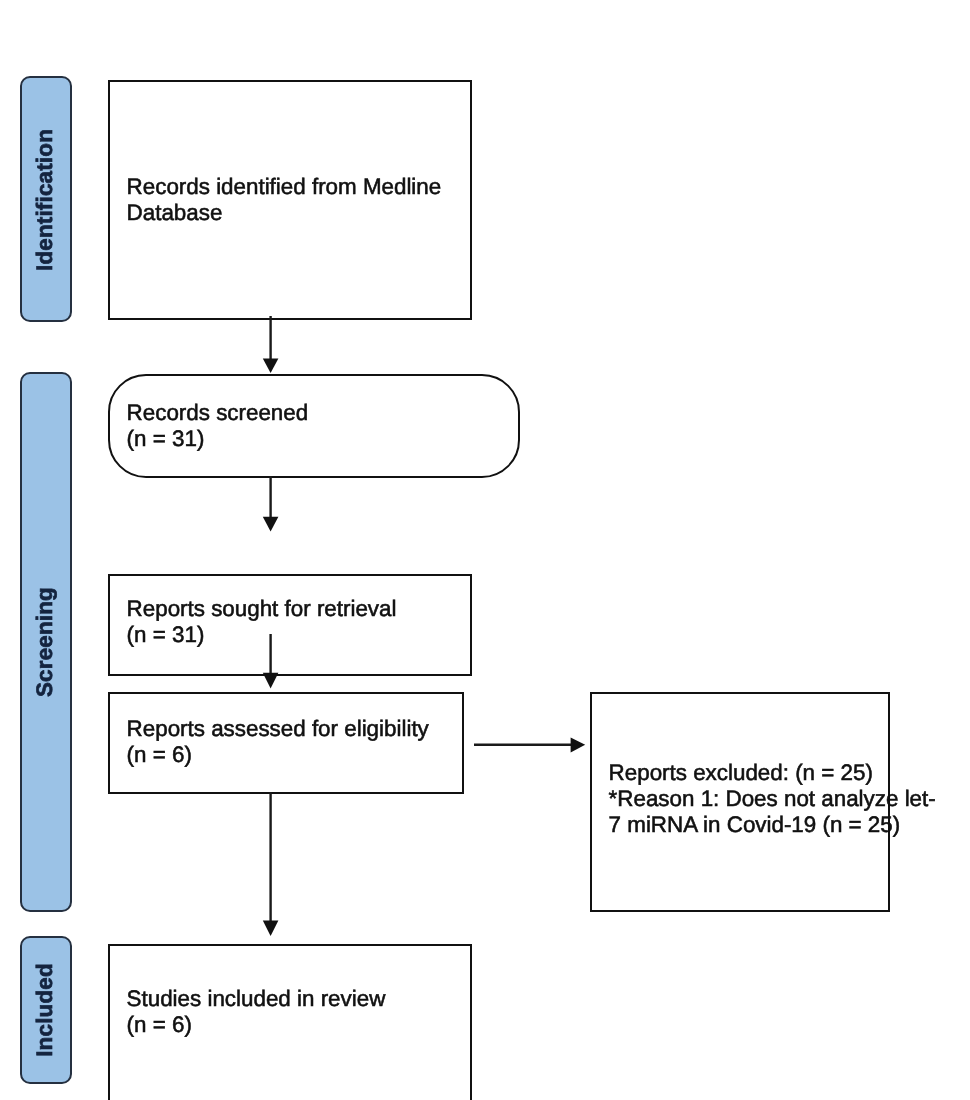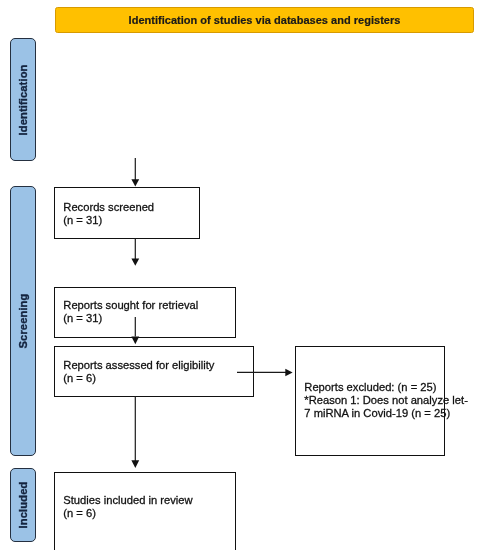--- a/index.html
+++ b/index.html
@@ -63,46 +63,46 @@
     white-space:pre-line;
   }
 
   svg.arrows{position:absolute;left:0;top:0;width:485px;height:550px;overflow:visible;}
 </style>
 </head>
 <body>
 
 <div id="stage">
 
-  <div class="hdr" style="left:55px;top:7px;width:419px;height:26px;">
-    <span>Identification of studies via databases and registers</span>
-  </div>
 
   <div class="phase" style="left:10px;top:38px;width:26px;height:123px;">
     <span class="ptext">Identification</span>
   </div>
   <div class="phase" style="left:10px;top:186px;width:26px;height:270px;">
     <span class="ptext">Screening</span>
   </div>
   <div class="phase" style="left:10px;top:468px;width:26px;height:74px;">
     <span class="ptext">Included</span>
   </div>
 
+  <div class="node" style="left:54px;top:40px;width:182px;height:120px;">
+    <span class="ntext" style="top:47px;width:160px;">Records identified from Medline Database</span>
+  </div>
 
-  <div class="node" style="left:54px;top:187px;width:146px;height:52px;">
+  <div class="node" style="left:54px;top:187px;width:206px;height:52px;border-radius:19px;">
     <span class="ntext" style="top:13px;width:165px;">Records screened
 (n = 31)</span>
   </div>
 
   <div class="node" style="left:54px;top:267px;width:182px;height:51px;margin-top:20px;">
     <span class="ntext" style="top:11px;width:165px;">Reports sought for retrieval
 (n = 31)</span>
   </div>
 
-  <div class="node" style="left:54px;top:346px;width:200px;height:51px;">
+  <div class="node" style="left:54px;top:346px;width:178px;height:51px;">
     <span class="ntext" style="top:12px;width:165px;">Reports assessed for eligibility
 (n = 6)</span>
   </div>
 
   <div class="node" style="left:295px;top:346px;width:150px;height:110px;">
     <span class="ntext" style="top:34px;width:175px;">Reports excluded: (n = 25)
 *Reason 1: Does not analyze let-
 7 miRNA in Covid-19 (n = 25)</span>
   </div>
 

